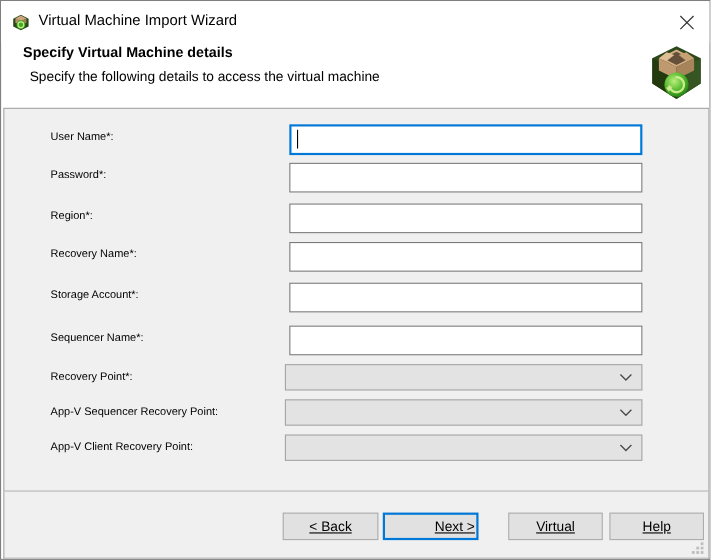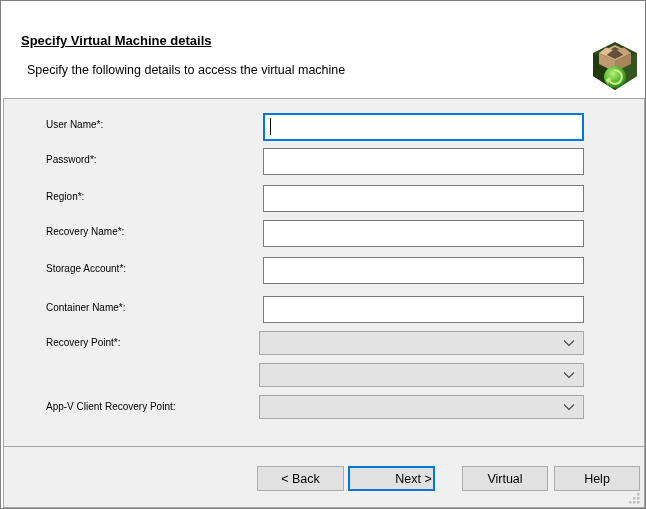--- a/index.html
+++ b/index.html
@@ -10,21 +10,21 @@
     border:1px solid #7f7f7f;overflow:hidden;
   }
 
   
   .titlebar{position:absolute;left:0;top:0;width:100%;height:38px;background:#ffffff;}
   .title-icon{position:absolute;left:10px;top:11px;width:16px;height:16px;}
   .window-title{position:absolute;left:34px;top:10px;font-size:13.5px;color:#000000;white-space:nowrap;}
   .close-btn{position:absolute;right:6px;top:4px;width:30px;height:30px;display:flex;align-items:center;justify-content:center;cursor:pointer;background:transparent;border:none;padding:0;}
 
   
-  .header-title{position:absolute;left:20px;top:32px;font-size:13px;font-weight:bold;color:#000000;white-space:nowrap;text-decoration:underline;}
+  .header-title{position:absolute;left:20px;top:39px;font-size:13px;font-weight:bold;color:#000000;white-space:nowrap;}
   .header-subtitle{position:absolute;left:26px;top:62px;font-size:12.5px;color:#000000;white-space:nowrap;}
   .wizard-icon{position:absolute;left:591px;top:38px;width:46px;height:53px;}
 
   
   .panel{position:absolute;left:2px;top:97px;width:642px;height:349px;background:#f0f0f0;border:1px solid #a6a6a6;}
   .buttonbar{position:absolute;left:2px;top:446px;width:642px;height:61px;background:#f0f0f0;border:1px solid #a6a6a6;border-top:none;}
 
   .field-label{position:absolute;left:45px;font-size:10px;color:#000000;white-space:nowrap;}
   .field-input{
     position:absolute;left:262px;width:321px;height:27px;background:#ffffff;
@@ -37,31 +37,48 @@
     position:absolute;left:258px;width:325px;height:24px;background:#e3e3e3;
     border:1px solid #a6a6a6;display:flex;align-items:center;justify-content:space-between;
     padding:0 8px 0 6px;cursor:default;
   }
   .combo-value{font-size:12px;color:#444;}
   .chev{width:12px;height:8px;flex:0 0 auto;}
 
   
   .btn{
     position:absolute;top:465px;height:25px;background:#e1e1e1;border:1px solid #adadad;
-    font-size:12.5px;color:#000000;padding:0;cursor:pointer;
+    font-size:12.5px;color:#000000;padding:0;cursor:pointer;text-decoration:underline;
   }
   .btn.default{border:2px solid #0078d7;padding-left:44px;}
 
   .resize-grip{position:absolute;right:4px;bottom:3px;width:14px;height:14px;}
 </style>
 </head>
 <body>
 
 <div class="window">
 
+  <div class="titlebar">
+    <svg class="title-icon" viewBox="0 0 16 16">
+      <polygon points="1,5 8,1.5 15,5 15,12 8,15.5 1,12" fill="#2e481c"></polygon>
+      <polygon points="3,4.8 8,2.2 13,4.8 8,7.4" fill="#cda67c"></polygon>
+      <polygon points="3,4.8 8,7.4 8,11 3,8.6" fill="#b8916a"></polygon>
+      <polygon points="13,4.8 8,7.4 8,11 13,8.6" fill="#a37f55"></polygon>
+      <circle cx="8" cy="10.5" r="4" fill="#3fae1e"></circle>
+      <circle cx="8" cy="10.5" r="2.6" fill="none" stroke="#c8ec8e" stroke-width="1"></circle>
+    </svg>
+    <span class="window-title">Virtual Machine Import Wizard</span>
+    <button class="close-btn">
+      <svg width="15" height="15" viewBox="0 0 15 15">
+        <line x1="1.5" y1="1.5" x2="13.5" y2="13.5" stroke="#333" stroke-width="1.1"></line>
+        <line x1="13.5" y1="1.5" x2="1.5" y2="13.5" stroke="#333" stroke-width="1.1"></line>
+      </svg>
+    </button>
+  </div>
 
   <div class="header-title">Specify Virtual Machine details</div>
   <div class="header-subtitle">Specify the following details to access the virtual machine</div>
   <svg class="wizard-icon" viewBox="0 0 46 53">
     <defs>
       <radialGradient id="orb" cx="0.4" cy="0.35" r="0.75">
         <stop offset="0" stop-color="#b9ef7e"></stop>
         <stop offset="0.55" stop-color="#52b82a"></stop>
         <stop offset="1" stop-color="#1d7413"></stop>
       </radialGradient>
@@ -92,31 +109,32 @@
 
   <div class="field-label" style="top:190px">Region*:</div>
   <input class="field-input" style="top: 184px;" value="">
 
   <div class="field-label" style="top:225px">Recovery Name*:</div>
   <input class="field-input" style="top: 219px;" value="">
 
   <div class="field-label" style="top:262px">Storage Account*:</div>
   <input class="field-input" style="top: 256px;" value="">
 
-  <div class="field-label" style="top:301px">Container Name*:</div>
+  <div class="field-label" style="top:301px">Sequencer Name*:</div>
   <input class="field-input" style="top: 295px;" value="">
 
   <div class="field-label" style="top:336px">Recovery Point*:</div>
   <div class="combo" style="top:330px">
     <span class="combo-value"></span>
     <svg class="chev" viewBox="0 0 12 8">
       <polyline points="1,1.5 6,6.5 11,1.5" fill="none" stroke="#4a4a4a" stroke-width="1.2"></polyline>
     </svg>
   </div>
 
+  <div class="field-label" style="top:368px">App-V Sequencer Recovery Point:</div>
   <div class="combo" style="top:362px">
     <span class="combo-value"></span>
     <svg class="chev" viewBox="0 0 12 8">
       <polyline points="1,1.5 6,6.5 11,1.5" fill="none" stroke="#4a4a4a" stroke-width="1.2"></polyline>
     </svg>
   </div>
 
   <div class="field-label" style="top:400px">App-V Client Recovery Point:</div>
   <div class="combo" style="top:394px">
     <span class="combo-value"></span>

